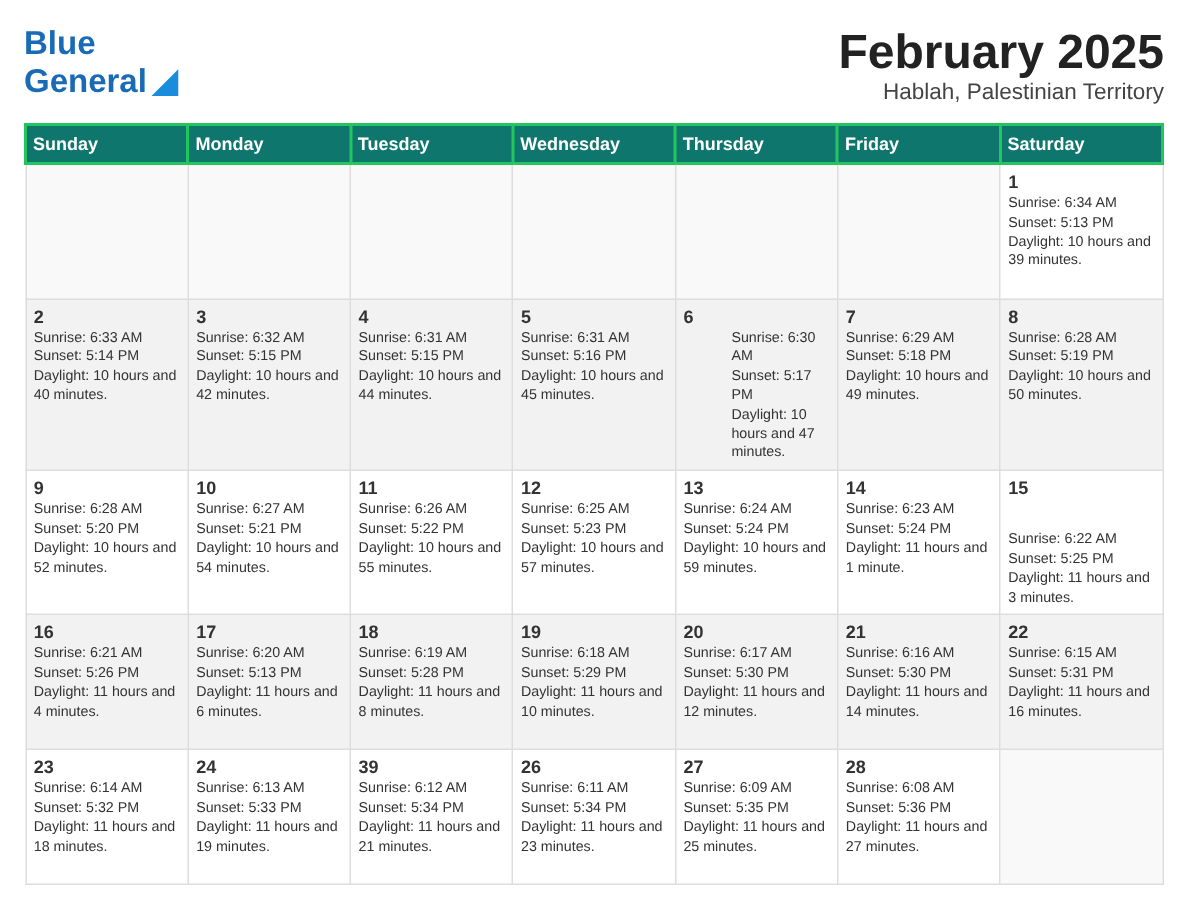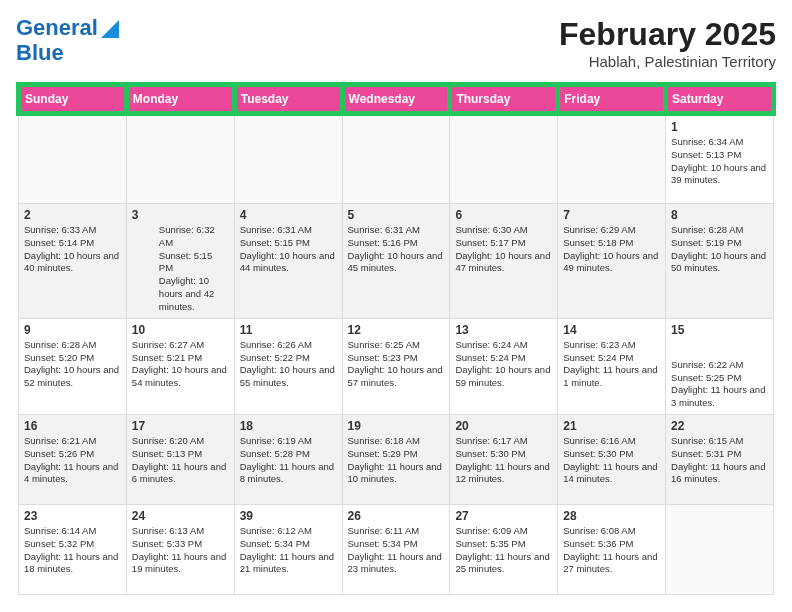--- a/index.html
+++ b/index.html
@@ -40,27 +40,27 @@
     .location {
       font-size: 15px;
       color: #444;
     }
     .calendar {
       width: 100%;
       border-collapse: collapse;
       border: 1px solid #ccc;
     }
     .calendar th {
-      background: #ec4899;
+      background: #0f766e;
       color: #fff;
       font-size: 12px;
       font-weight: bold;
       padding: 5px 4px;
       text-align: left;
-      border: 5px solid #22c55e;
+      border: 2px solid #22c55e;
     }
     .calendar td {
       vertical-align: top;
       border: 1px solid #ddd;
       padding: 4px 5px;
       width: calc(100%/7);
       min-height: 90px;
       height: 90px;
       font-size: 10px;
       color: #333;
@@ -84,29 +84,29 @@
       background: #f2f2f2;
     }
   </style>
 </head>
 <body>
 
 <div class="header">
   <div class="logo">
     <div>
       <div style="display:flex;align-items:center;">
+        <span style="color:#1a6bb5;font-size:22px;font-weight:bold;">Blue</span>
+      </div>
+      <div style="display:flex;align-items:center;">
         <span class="logo-text">
           <span>General</span>
         </span>
         <svg width="18" height="18" viewBox="0 0 18 18" style="margin-left:3px;margin-top:2px;">
           <polygon points="0,18 18,0 18,18" fill="#1a8cdc"></polygon>
         </svg>
-      </div>
-      <div style="display:flex;align-items:center;">
-        <span style="color:#1a6bb5;font-size:22px;font-weight:bold;">Blue</span>
       </div>
     </div>
   </div>
   <div class="title-block">
     <div class="month-title">February 2025</div>
     <div class="location">Hablah, Palestinian Territory</div>
   </div>
 </div>
 
 <table class="calendar">
@@ -138,39 +138,39 @@
       </tr>
       <tr class="row-shade">
         <td>
           <span class="day-num">2</span>
           <div class="day-info" style="white-space: pre-line;">Sunrise: 6:33 AM
 Sunset: 5:14 PM
 Daylight: 10 hours and 40 minutes.</div>
         </td>
         <td>
           <span class="day-num">3</span>
-          <div class="day-info" style="white-space: pre-line; margin-left: 27px;">Sunrise: 6:32 AM
+          <div class="day-info" style="white-space: pre-line;">Sunrise: 6:32 AM
 Sunset: 5:15 PM
 Daylight: 10 hours and 42 minutes.</div>
         </td>
         <td>
           <span class="day-num">4</span>
           <div class="day-info" style="white-space: pre-line;">Sunrise: 6:31 AM
 Sunset: 5:15 PM
 Daylight: 10 hours and 44 minutes.</div>
         </td>
         <td>
           <span class="day-num">5</span>
           <div class="day-info" style="white-space: pre-line;">Sunrise: 6:31 AM
 Sunset: 5:16 PM
 Daylight: 10 hours and 45 minutes.</div>
         </td>
         <td>
           <span class="day-num">6</span>
-          <div class="day-info" style="white-space: pre-line;">Sunrise: 6:30 AM
+          <div class="day-info" style="white-space: pre-line; margin-left: 32px;">Sunrise: 6:30 AM
 Sunset: 5:17 PM
 Daylight: 10 hours and 47 minutes.</div>
         </td>
         <td>
           <span class="day-num">7</span>
           <div class="day-info" style="white-space: pre-line;">Sunrise: 6:29 AM
 Sunset: 5:18 PM
 Daylight: 10 hours and 49 minutes.</div>
         </td>
         <td>

